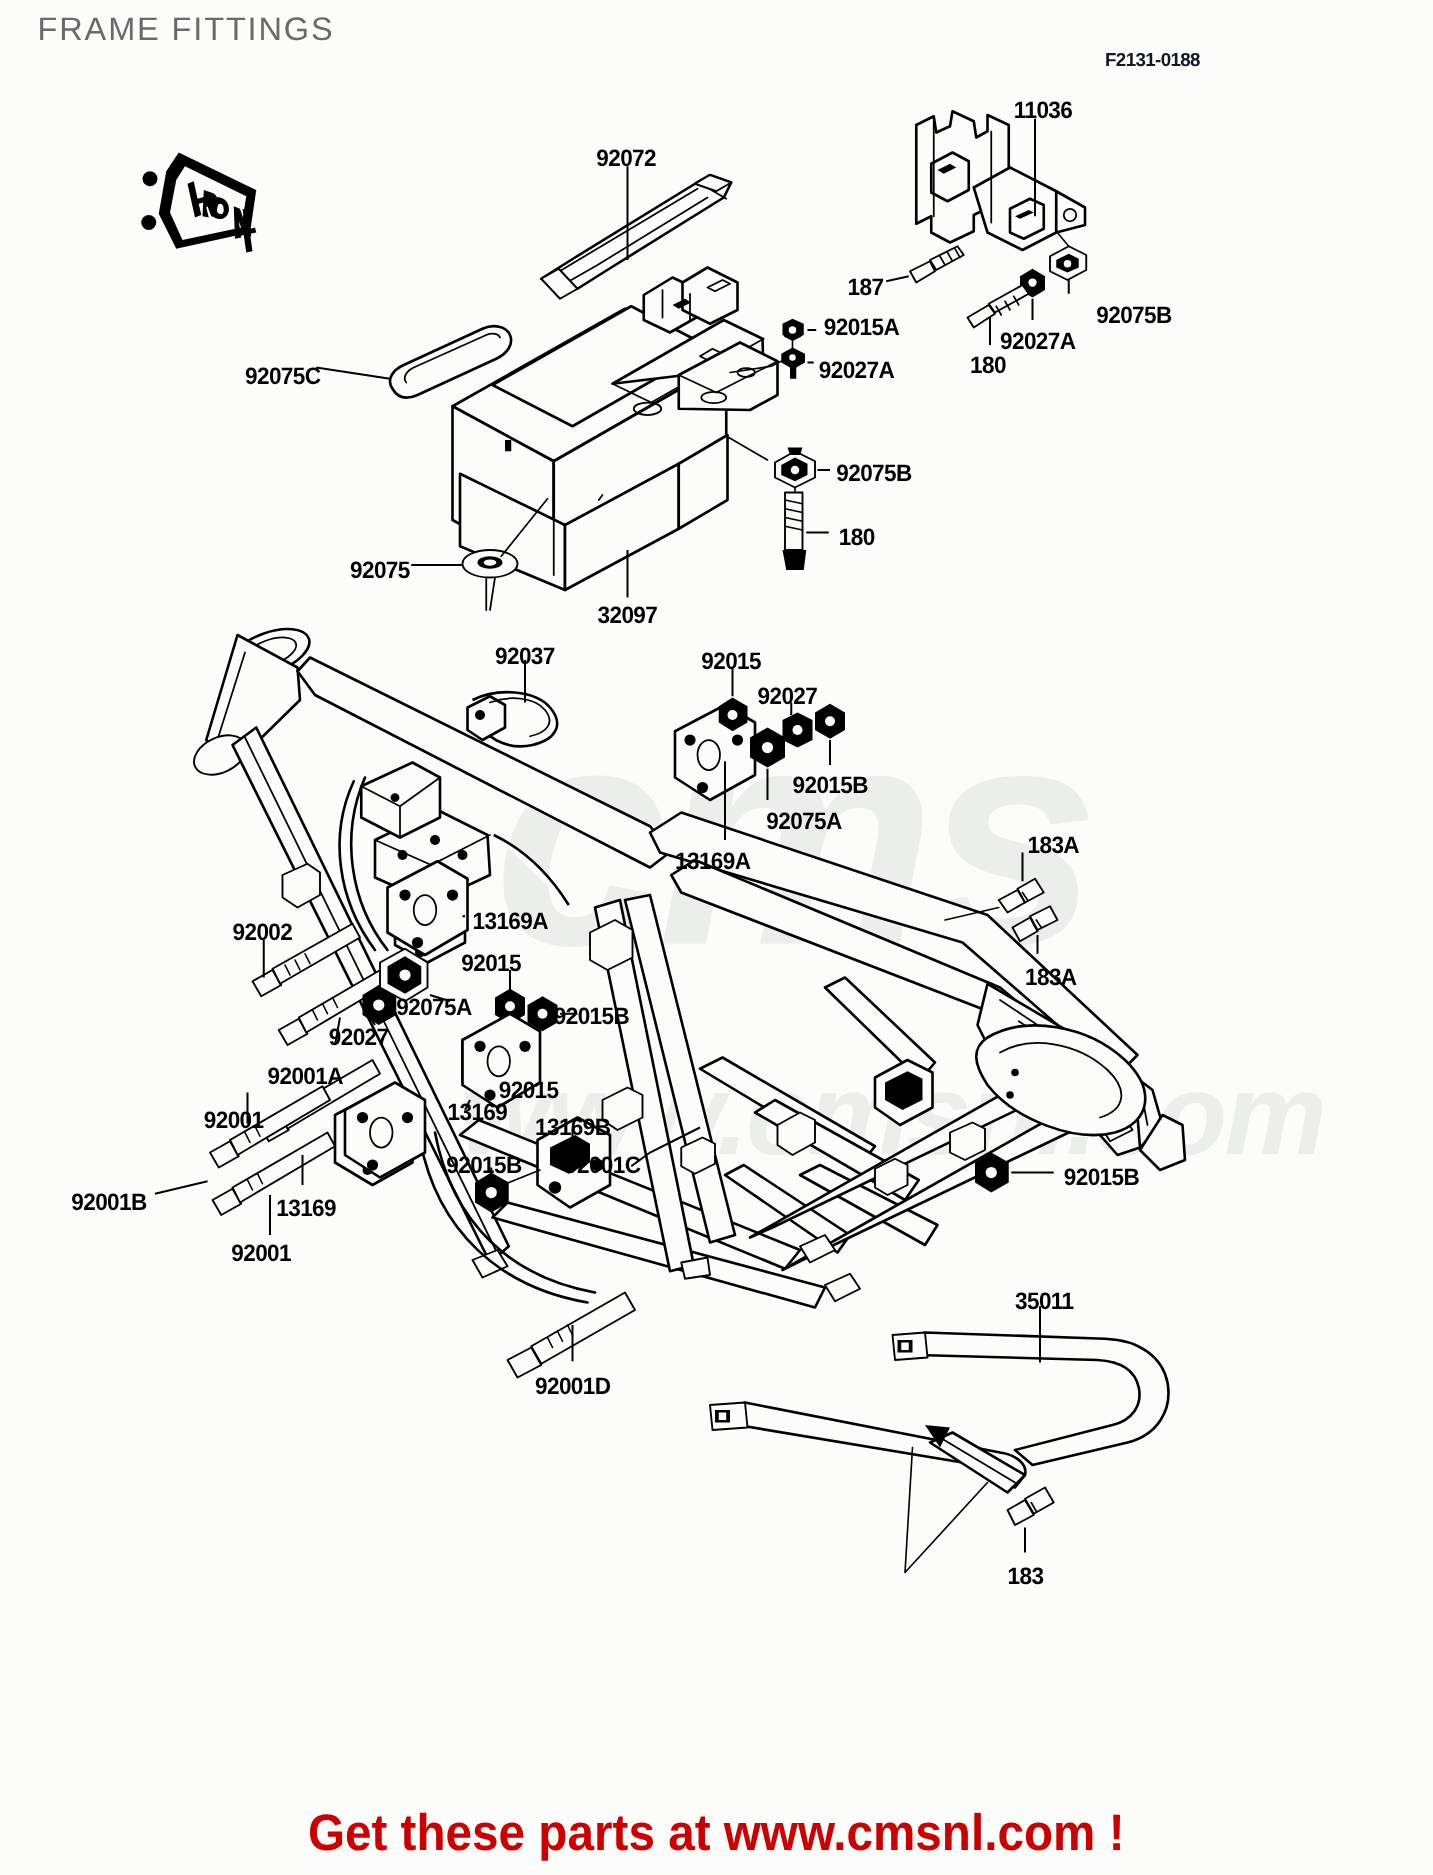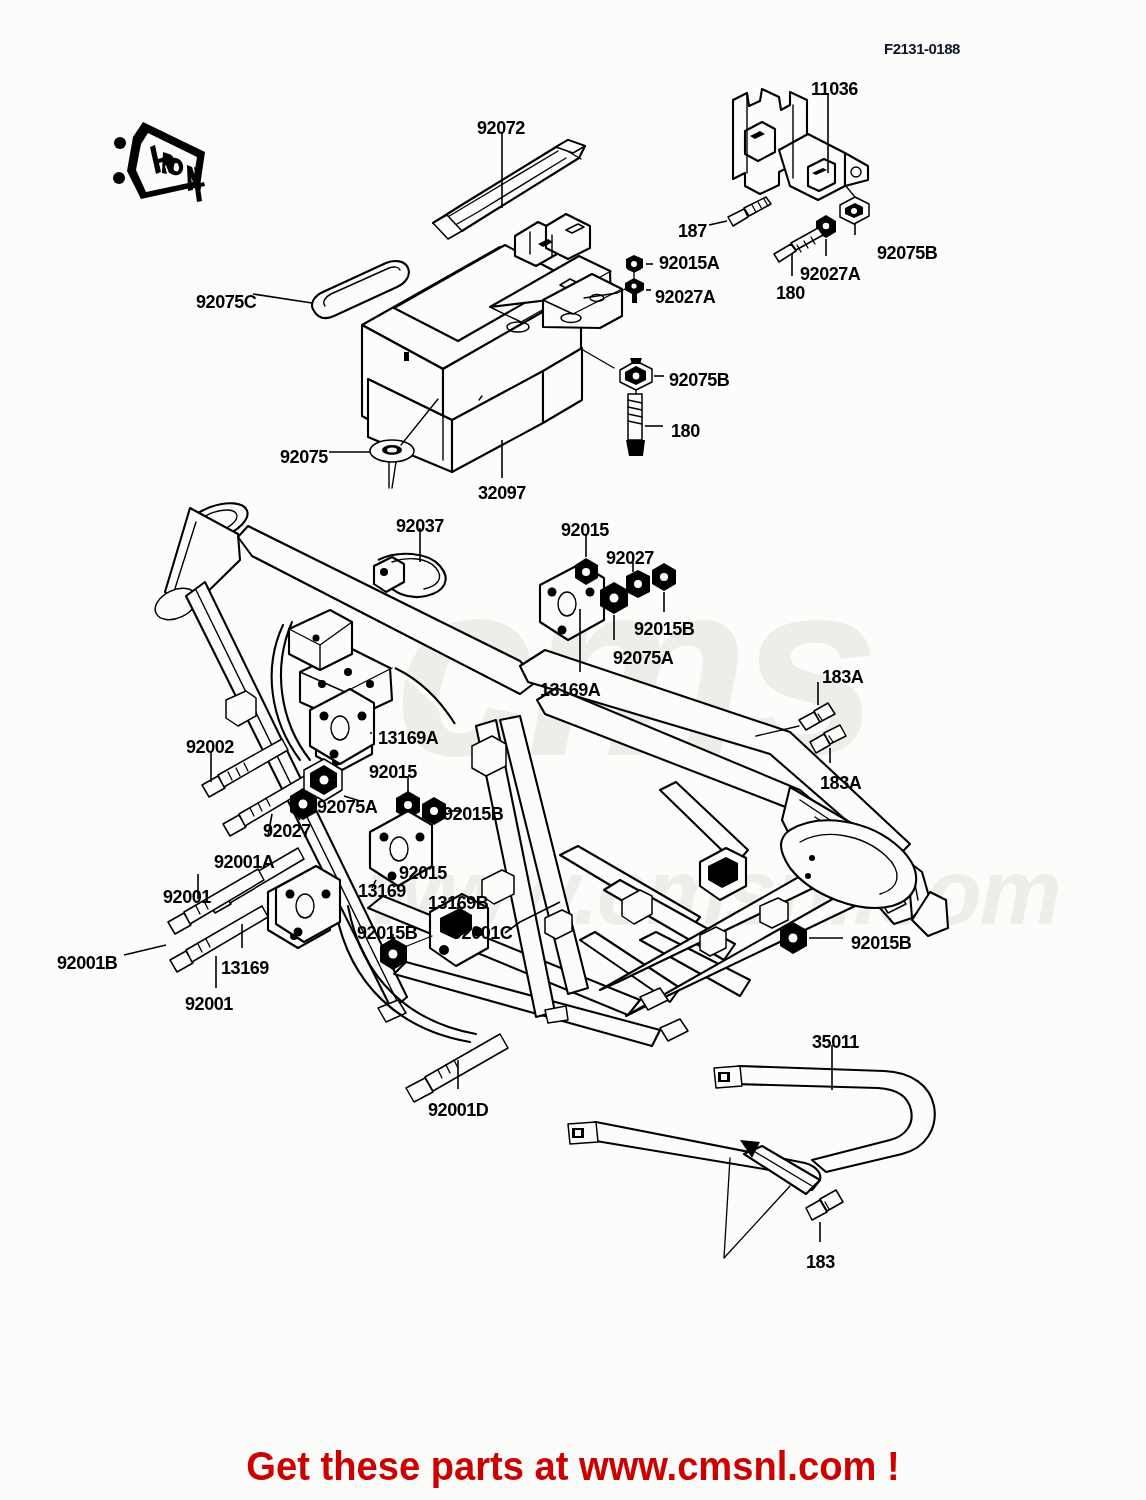--- a/index.html
+++ b/index.html
@@ -528,20 +528,21 @@
     <path class="ld" d="M724,1258 L730,1158 M724,1258 L790,1186"></path>
 
     <g>
       <path class="fw2" d="M806,1208 L820,1200 L827,1212 L812,1220 Z"></path>
       <path class="fw2" d="M820,1199 L836,1190 L843,1202 L827,1211 Z"></path>
       <path class="ld" d="M825,1202 L829,1209"></path>
     </g>
     <path class="ll" d="M820,1222 L820,1242"></path>
   </svg>
 
+  <div class="page-title">FRAME FITTINGS</div>
   <div class="diagram-code">F2131-0188</div>
 
   <div class="callout" style="left:477px;top:117px;">92072</div>
   <div class="callout" style="left:811px;top:78px;">11036</div>
   <div class="callout" style="left:678px;top:220px;">187</div>
   <div class="callout" style="left:659px;top:252px;">92015A</div>
   <div class="callout" style="left:655px;top:286px;">92027A</div>
   <div class="callout" style="left:877px;top:242px;">92075B</div>
   <div class="callout" style="left:800px;top:263px;">92027A</div>
   <div class="callout" style="left:776px;top:282px;">180</div>

